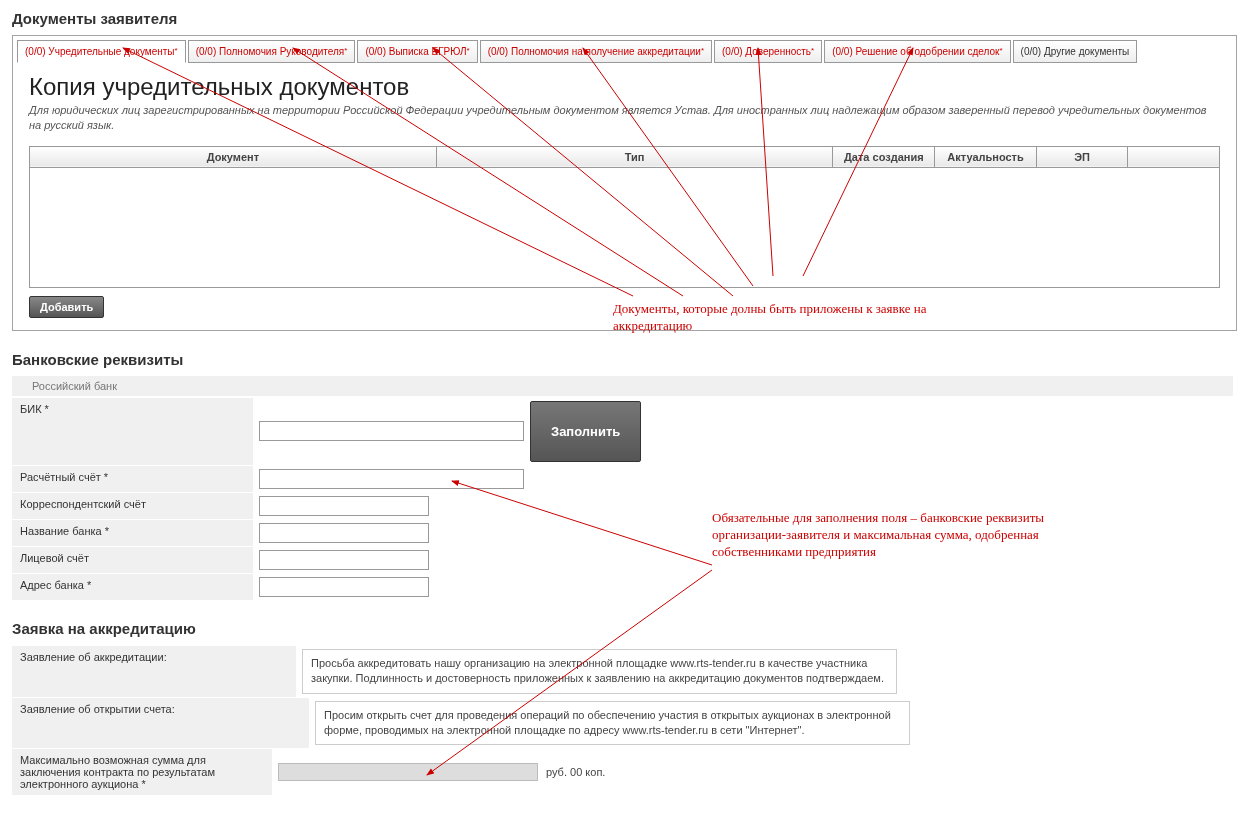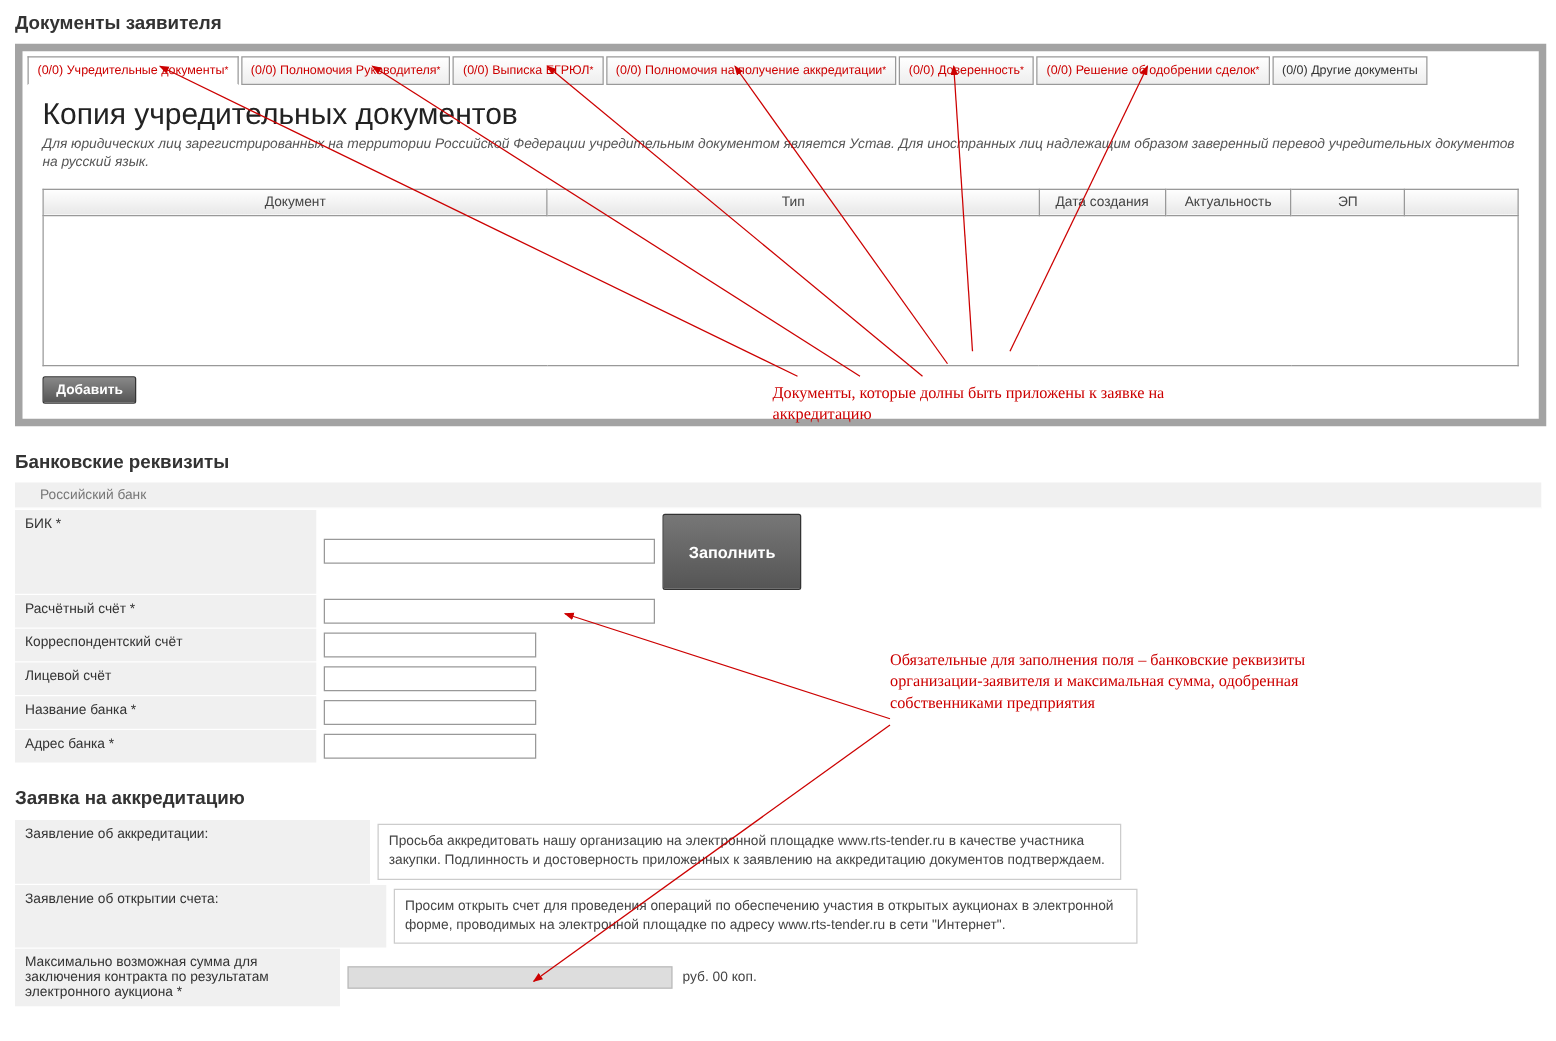--- a/index.html
+++ b/index.html
@@ -1,28 +1,28 @@
 <!DOCTYPE html>
 <html><head>
 <meta charset="utf-8">
 <style>
 * { box-sizing: border-box; margin: 0; padding: 0; }
 body { font-family: Arial, Helvetica, sans-serif; font-size: 12px; color: #333; background: #fff; width: 1245px; }
 .section-title { font-size: 15px; font-weight: bold; margin: 10px 0 8px 12px; color: #333; }
-.panel { border: 6px solid #a3a3a3; margin: 0 8px 20px 12px; padding: 4px; position: relative; }
+.panel { border: 1px solid #a3a3a3; margin: 0 8px 20px 12px; padding: 4px; position: relative; }
 .tabs { display: flex; gap: 2px; margin-bottom: 2px; }
 .tab { border: 1px solid #999; padding: 5px 7px; font-size: 10px; background: linear-gradient(#fff,#eee); cursor: pointer; white-space: nowrap; }
 .tab.active { color: #c00; background: #fff; border-bottom-color: #fff; }
 .tab.req::after { content: "*"; color: #c00; font-size: 8px; vertical-align: top; }
 .tab.reqred { color: #c00; }
 .tab-content { padding: 8px 12px 8px 12px; }
 .tab-heading { font-size: 24px; font-weight: normal; color: #222; margin-bottom: 2px; }
 .tab-desc { font-style: italic; color: #555; font-size: 11px; margin-bottom: 12px; line-height: 1.4; }
 table.docs { width: 100%; border-collapse: collapse; border: 1px solid #999; }
-table.docs th { border: 1px solid #999; background: linear-gradient(#fff,#e8e8e8); padding: 4px; font-weight: normal; font-size: 11px; color: #444; }
+table.docs th { border: 1px solid #999; background: linear-gradient(#fff,#e8e8e8); padding: 4px; font-weight: bold; font-size: 11px; color: #444; }
 table.docs td { height: 120px; border: 1px solid #999; }
 .btn-dark { display: inline-block; background: linear-gradient(#888,#555); border: 1px solid #333; color: #fff; padding: 4px 10px; font-size: 11px; font-weight: bold; cursor: pointer; border-radius: 2px; margin-top: 8px; }
 .btn-fill { background: linear-gradient(#777,#555); border: 1px solid #333; color: #fff; padding: 22px 20px; font-size: 13px; font-weight: bold; cursor: pointer; border-radius: 2px; }
 .form-grid { margin: 0 12px 20px 12px; }
 .form-subtitle { background: #f0f0f0; padding: 4px 20px; color: #777; font-size: 11px; border-bottom: 1px solid #fff; }
 .form-row { display: flex; border-top: 1px solid #fff; }
 .form-row:nth-child(odd) { }
 .form-label { width: 241px; padding: 5px 8px; background: #f0f0f0; font-size: 11px; color: #333; }
 .form-val { padding: 3px 6px; flex: 1; display: flex; align-items: center; gap: 6px; }
 .form-val input[type=text] { border: 1px solid #999; padding: 2px 4px; width: 265px; font-size: 12px; height: 20px; }
@@ -101,27 +101,27 @@
         <input type="text" style="">
       </div>
   </div>
   <div class="form-row">
     <div class="form-label">Корреспондентский счёт</div>
     <div class="form-val">
         <input type="text" style="width: 170px;">
       </div>
   </div>
   <div class="form-row">
-    <div class="form-label">Лицевой счёт</div>
+    <div class="form-label">Название банка *</div>
     <div class="form-val">
         <input type="text" style="width: 170px;">
       </div>
   </div>
   <div class="form-row">
-    <div class="form-label">Название банка *</div>
+    <div class="form-label">Лицевой счёт</div>
     <div class="form-val">
         <input type="text" style="width: 170px;">
       </div>
   </div>
   <div class="form-row">
     <div class="form-label">Адрес банка *</div>
     <div class="form-val">
         <input type="text" style="width: 170px;">
       </div>
   </div>

